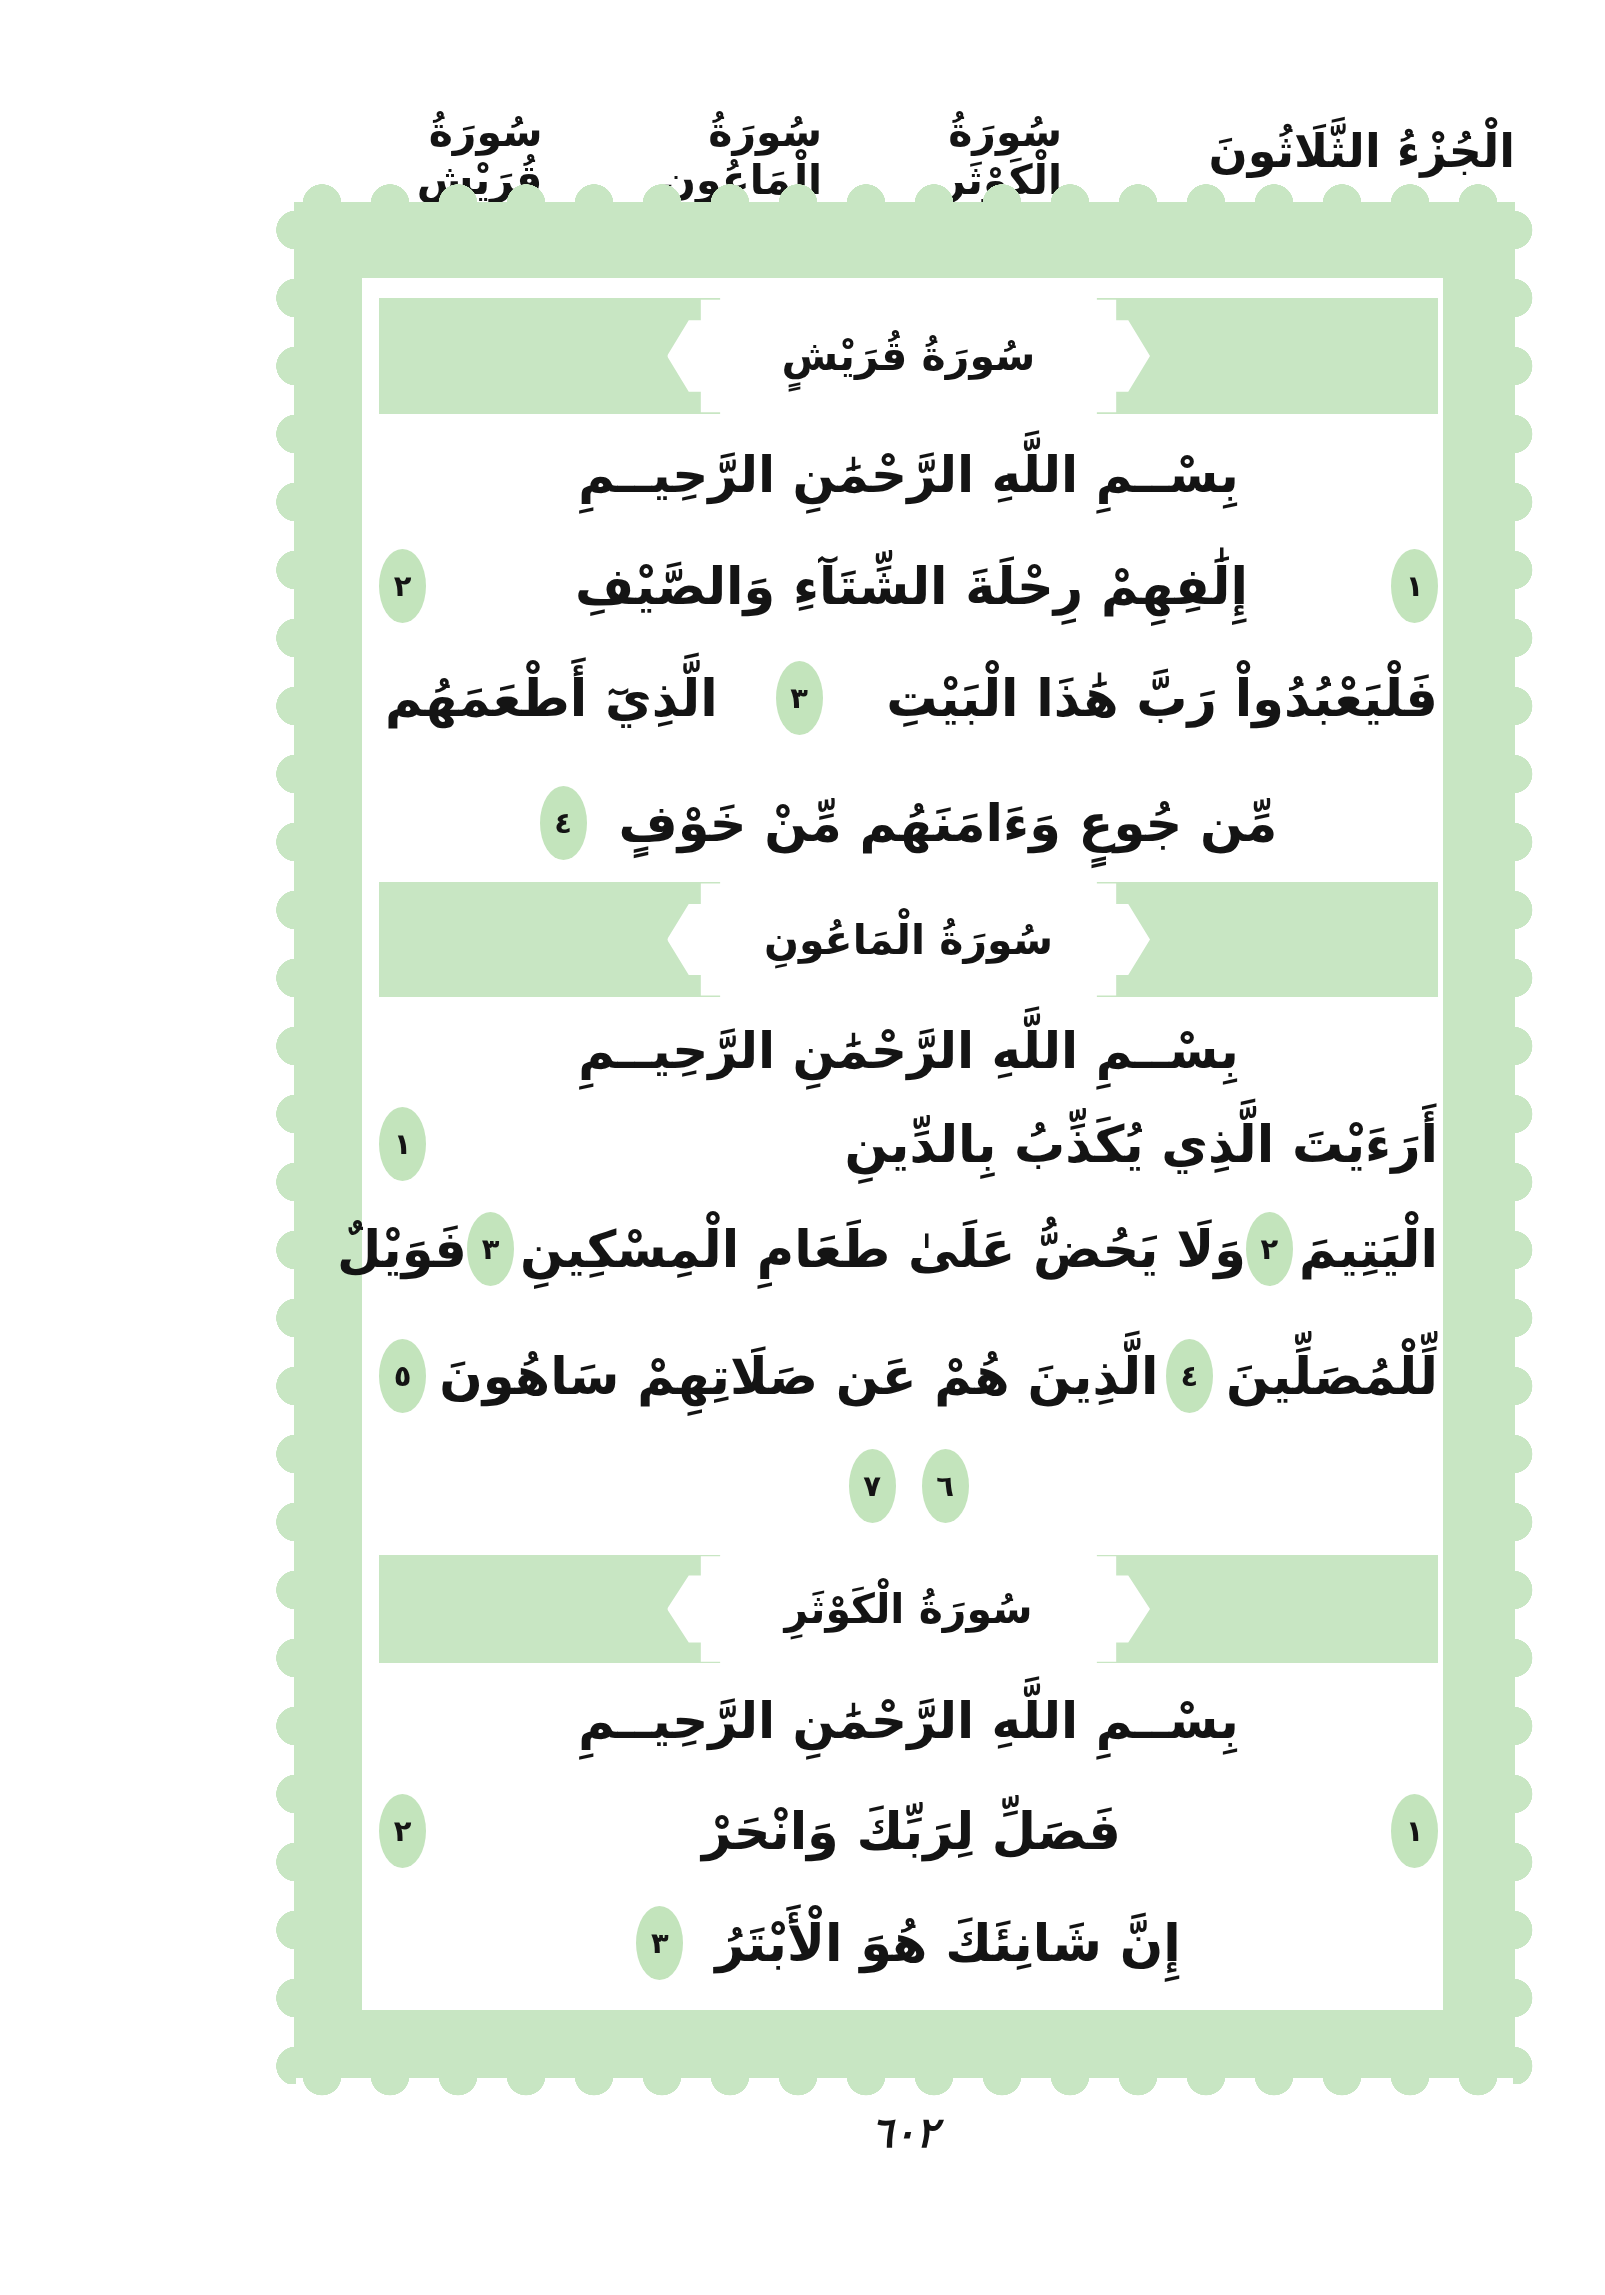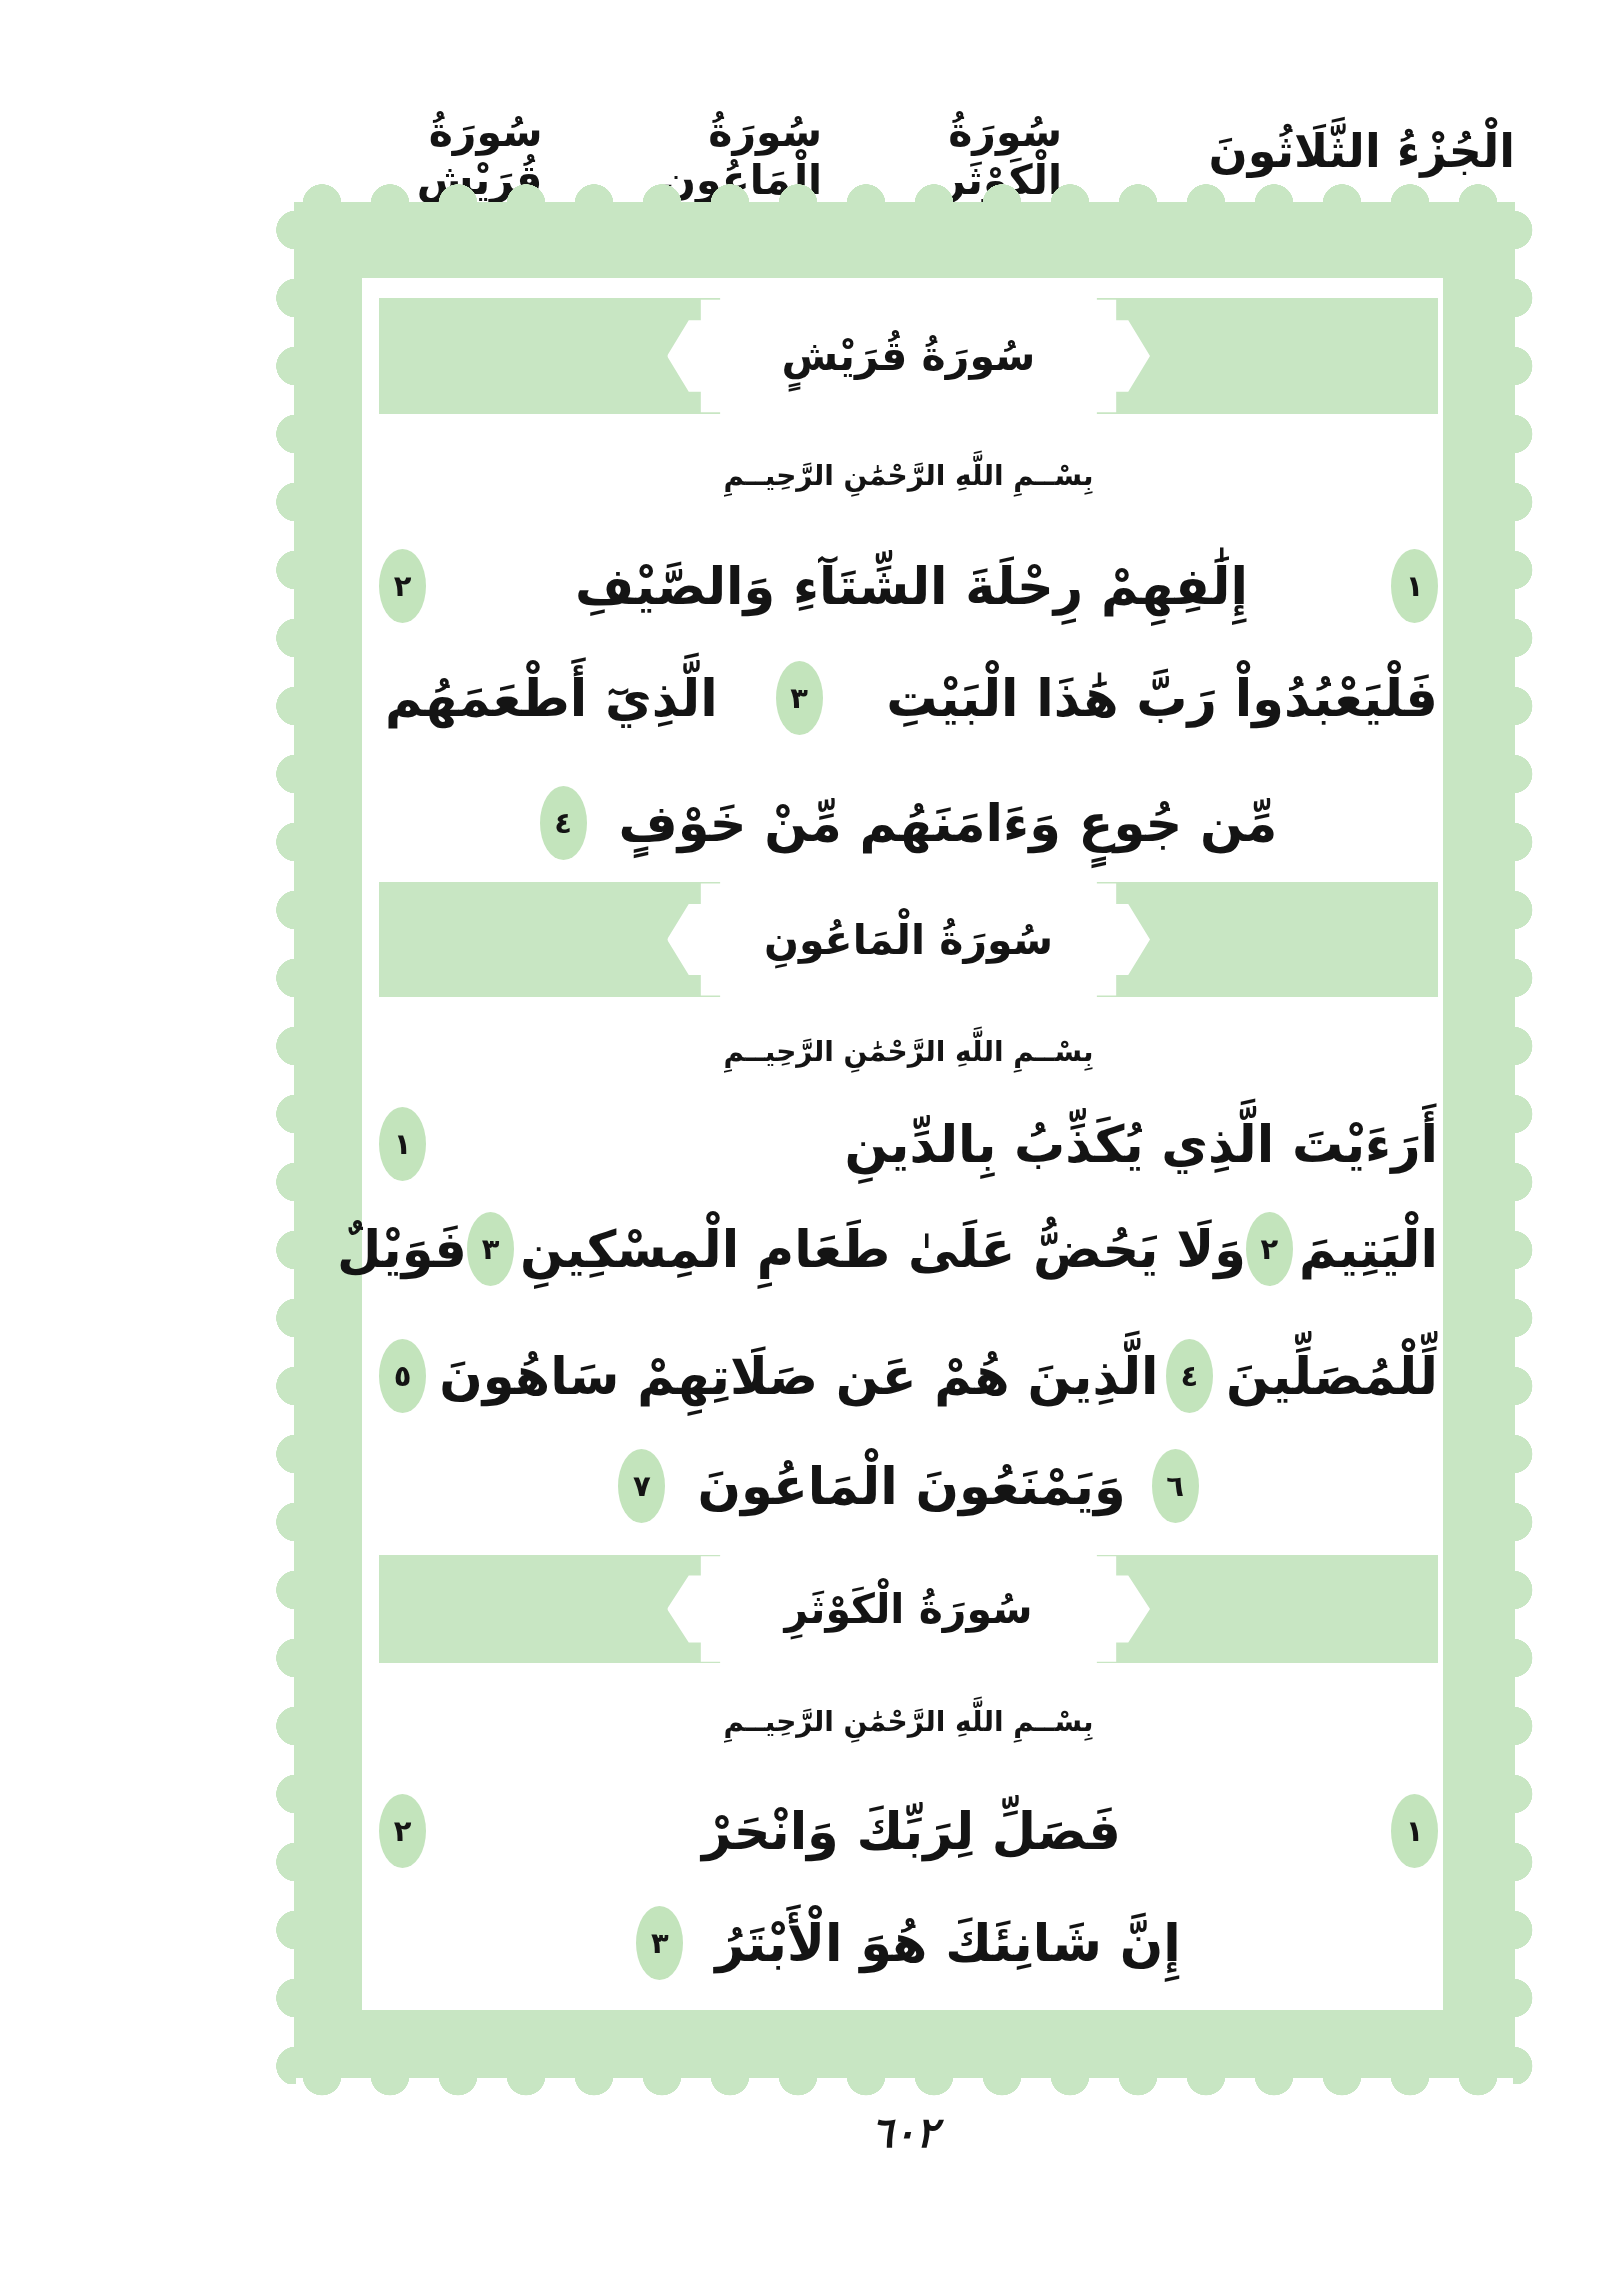--- a/index.html
+++ b/index.html
@@ -70,21 +70,21 @@
                       89% 0%,89% 6%,93% 6%,93% 22%,95.5% 22%,100% 50%,
                       95.5% 78%,93% 78%,93% 94%,89% 94%,89% 100%,
                       11% 100%,11% 94%,7% 94%,7% 78%,4.5% 78%);
   }
   .banner-title{font-size:41px;font-weight:bold;direction:rtl;white-space:nowrap;}
 
   
   .bism{
     position:absolute;left:85px;width:1059px;height:98px;
     display:flex;align-items:center;justify-content:center;
-    font-size:28px;font-weight:bold;direction:rtl;white-space:nowrap;
+    font-size:50px;font-weight:bold;direction:rtl;white-space:nowrap;
   }
   .vline{
     position:absolute;left:85px;width:1059px;height:106px;
     direction:rtl;font-size:51px;font-weight:bold;color:var(--ink);
     display:flex;align-items:center;
   }
   .vline.full{justify-content:space-between;}
   .vline.center{justify-content:center;gap:26px;}
   .vtext{white-space:nowrap;padding-left:6px;}
   .marker{
@@ -182,21 +182,20 @@
         </span>
       <span class="vtext">الَّذِينَ هُمْ عَن صَلَاتِهِمْ سَاهُونَ</span>
       <span class="marker">
           <span class="num">٥</span>
         </span>
     </div>
     <div class="vline center" style="top:1231px;">
       <span class="marker">
           <span class="num">٦</span>
         </span>
-      <span class="vtext">وَيَمْنَعُونَ الْمَاعُونَ</span>
       <span class="marker">
           <span class="num">٧</span>
         </span>
     </div>
 
     <div class="banner" style="top:1353px;height:108px;">
       <div class="cartouche">
         <span class="banner-title">سُورَةُ الْكَوْثَرِ</span>
       </div>
     </div>

